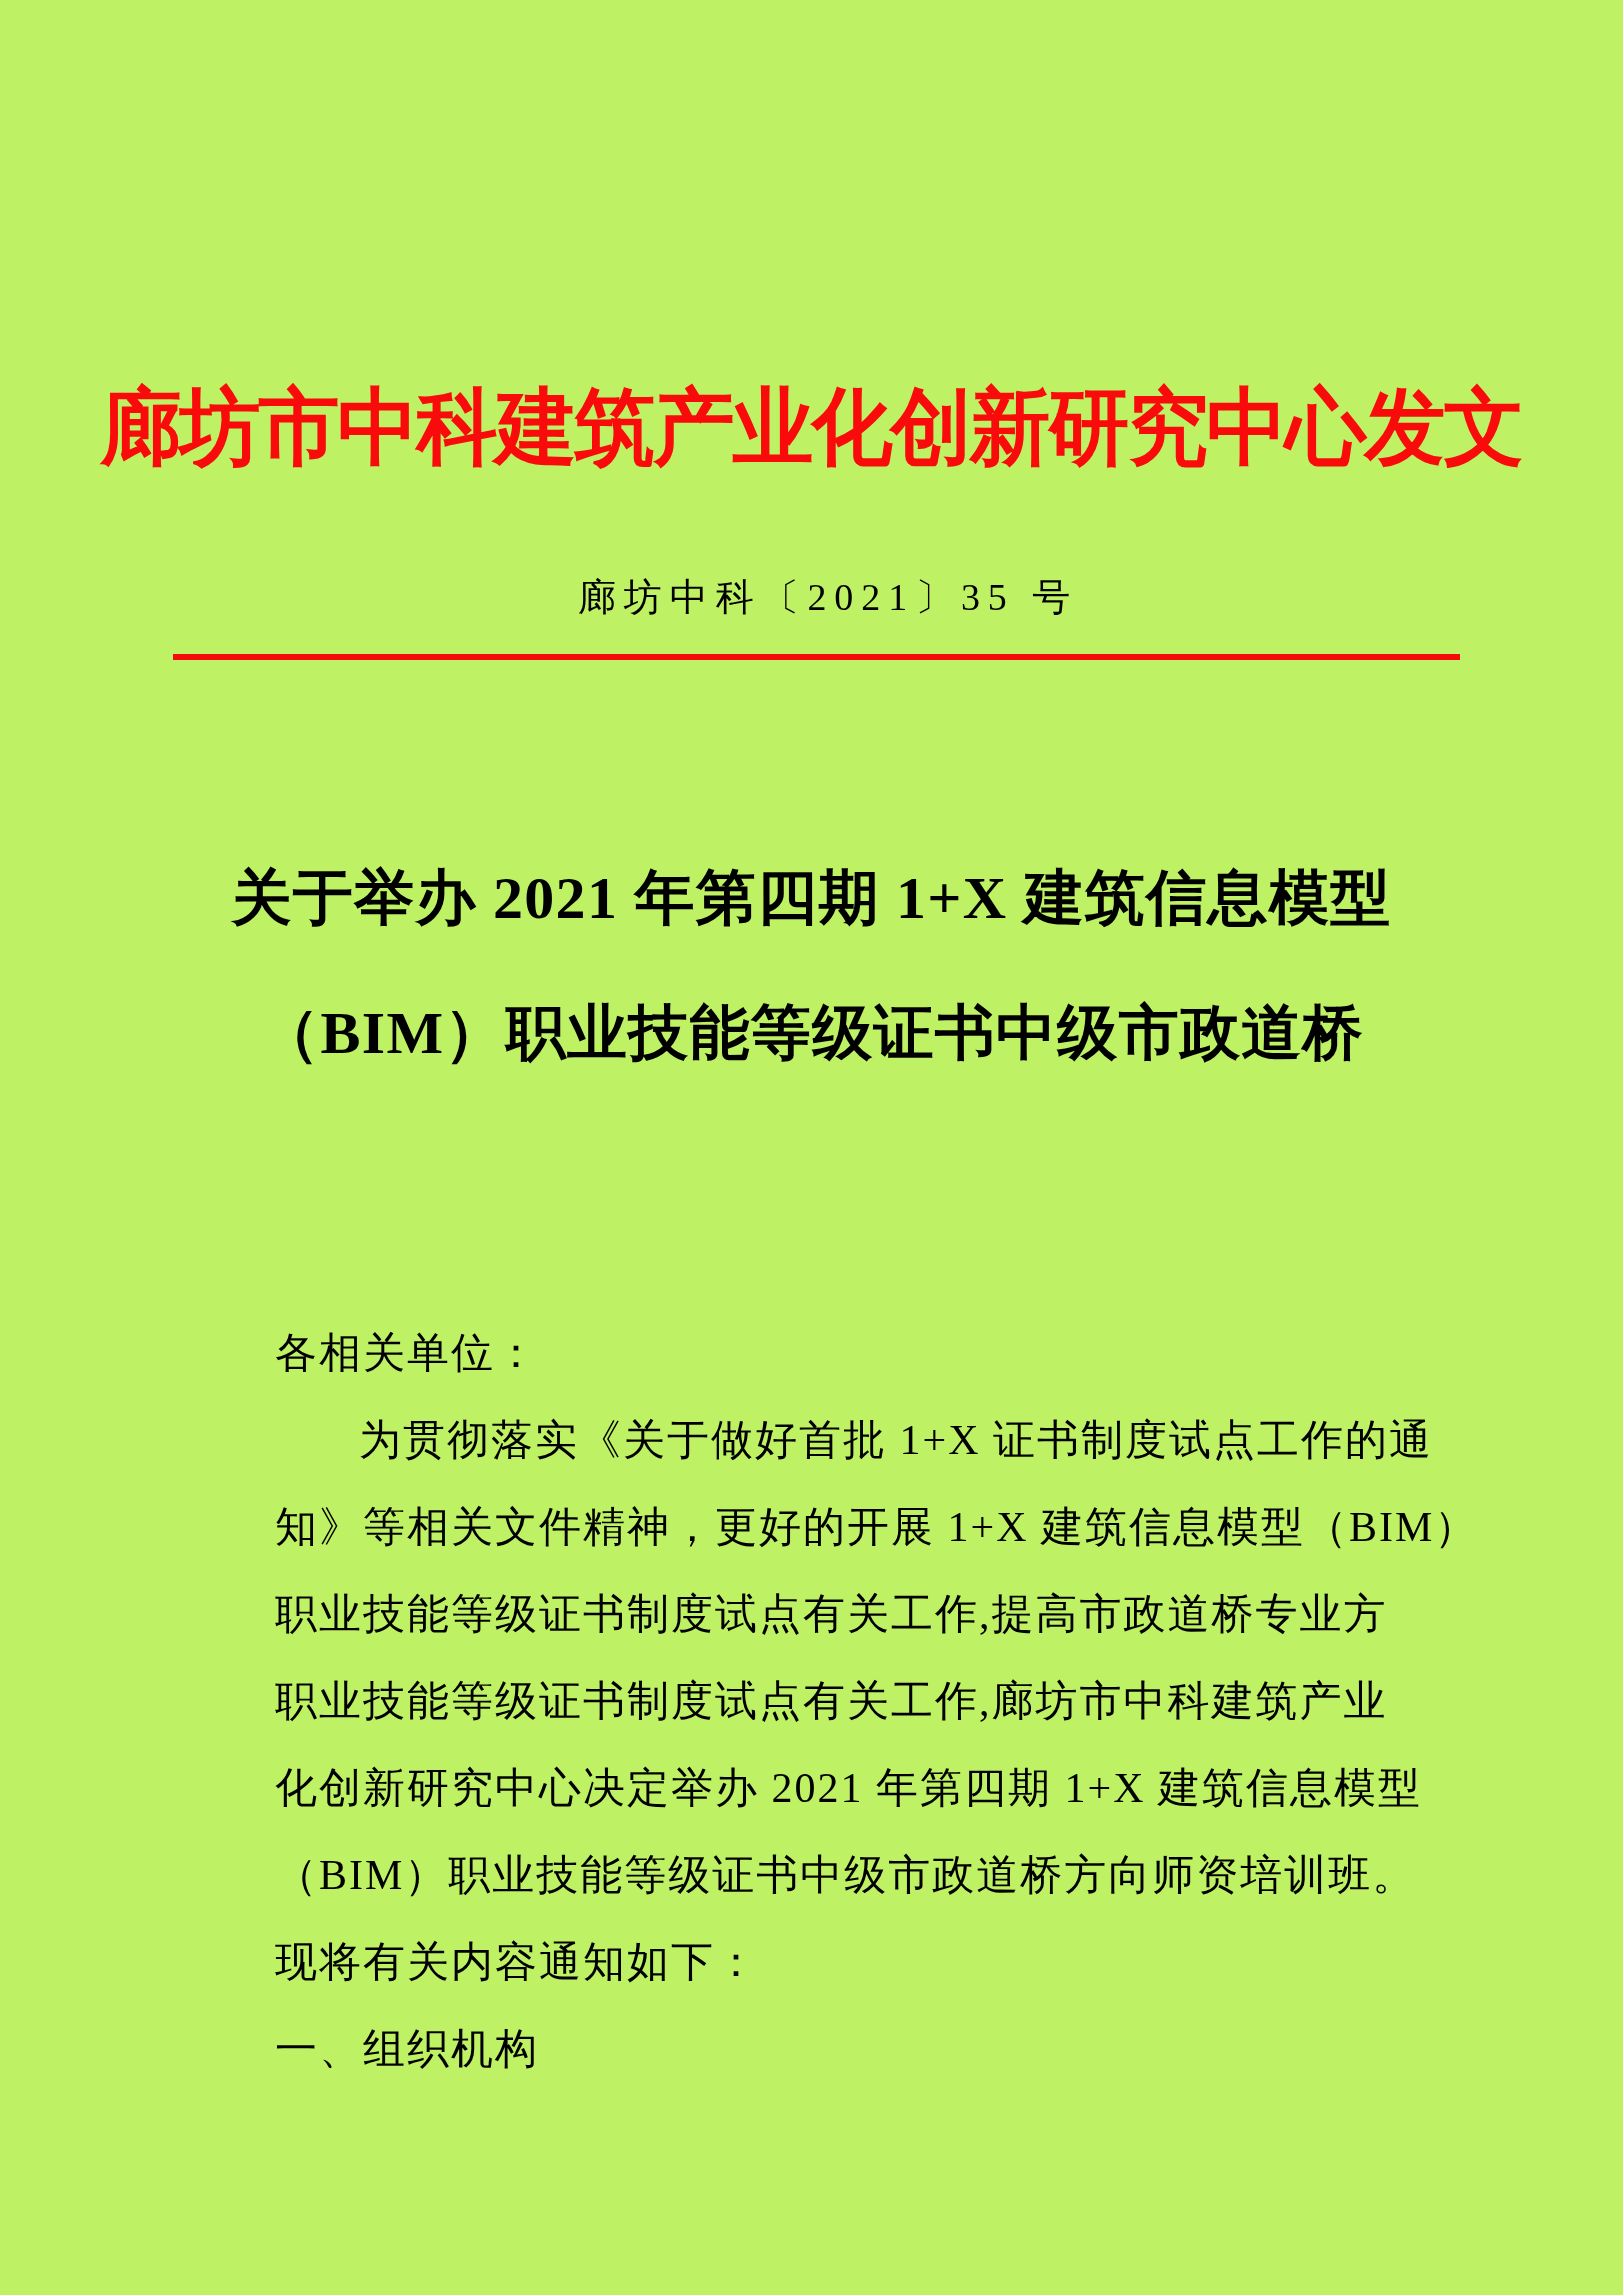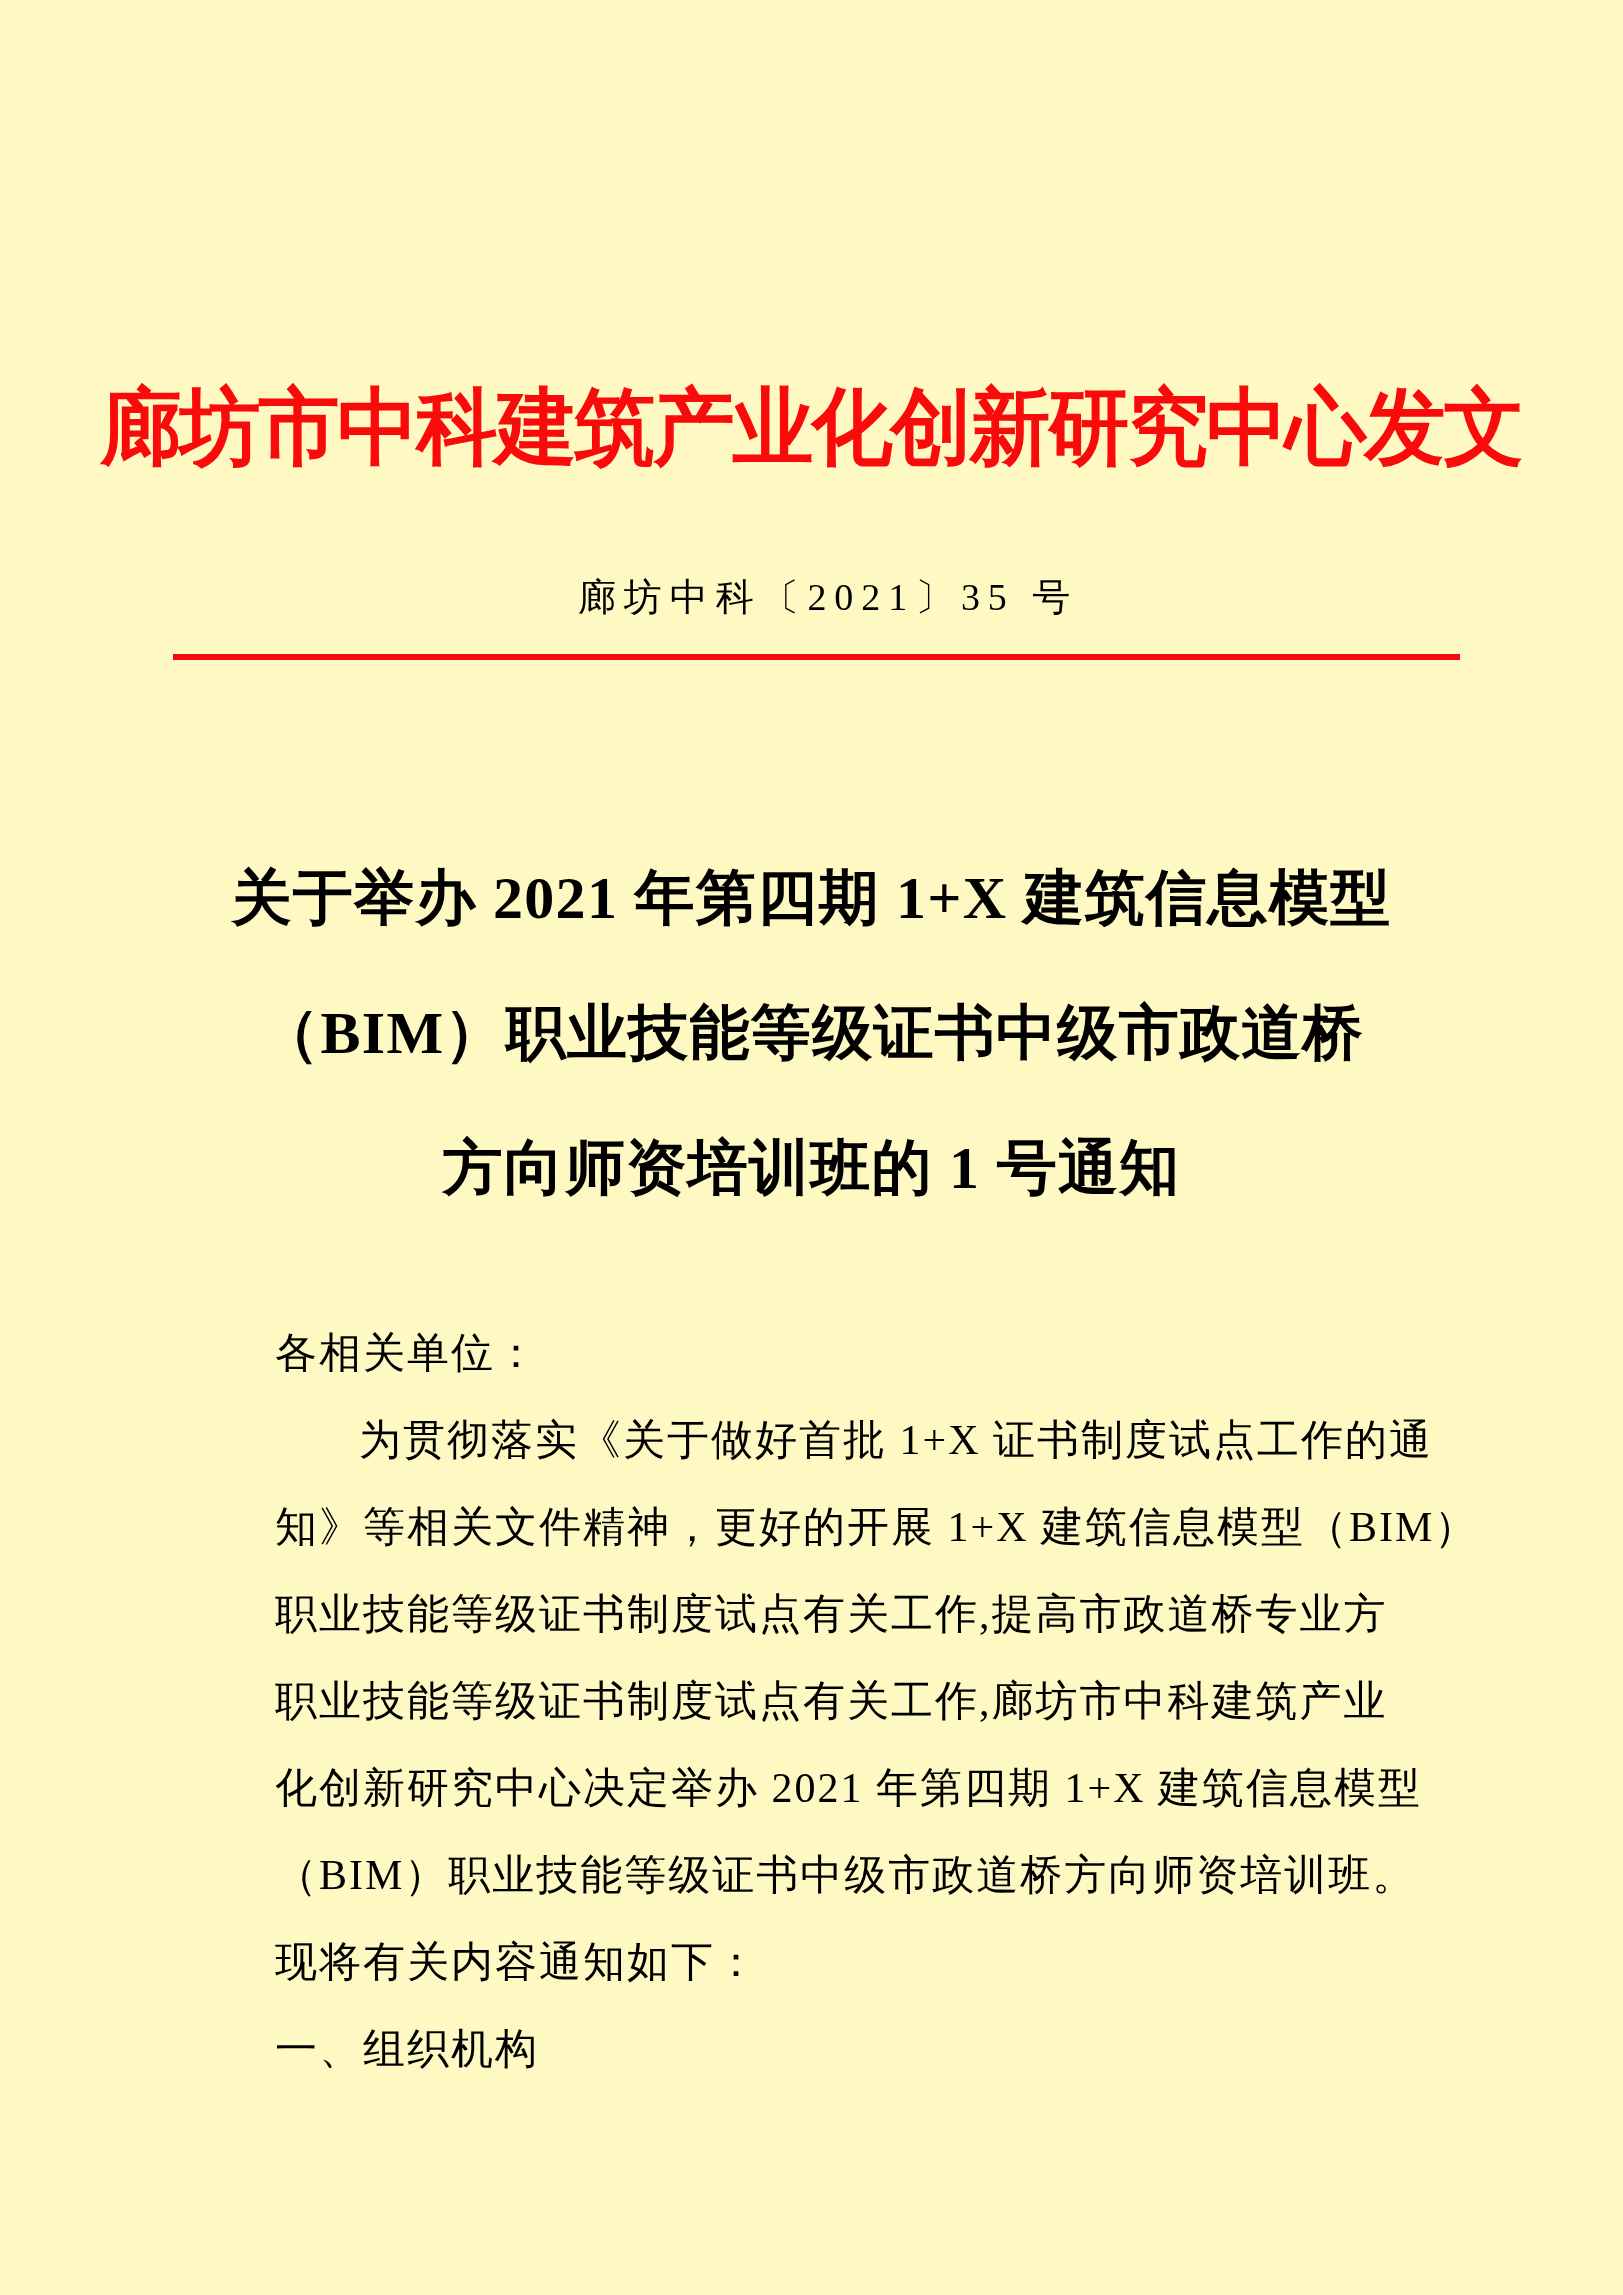--- a/index.html
+++ b/index.html
@@ -8,21 +8,21 @@
     background: #ffffff;
   }
   body {
     font-family: "Liberation Serif", "DejaVu Serif", serif;
     color: #000000;
   }
   .page {
     position: relative;
     width: 1623px;
     height: 2295px;
-    background: #fef9c3;
+    background: #bef264;
     overflow: hidden;
   }
   .red-header {
     position: absolute;
     top: 382px;
     left: 0;
     right: 0;
     text-align: center;
     font-size: 81px;
     line-height: 92px;
@@ -94,21 +94,20 @@
 
   <div class="red-header">廊坊市中科建筑产业化创新研究中心发文</div>
 
   <div class="doc-number">廊坊中科〔2021〕35 号</div>
 
   <div class="red-rule"></div>
 
   <div class="doc-title">
     <div class="t-line">关于举办 2021 年第四期 1+X 建筑信息模型</div>
     <div class="t-line">（BIM）职业技能等级证书中级市政道桥</div>
-    <div class="t-line">方向师资培训班的 1 号通知</div>
   </div>
 
   <div class="body-text">
     <div class="b-line">各相关单位：</div>
     <div class="b-line indent">为贯彻落实《关于做好首批 1+X 证书制度试点工作的通</div>
     <div class="b-line">知》等相关文件精神，更好的开展 1+X 建筑信息模型（BIM）</div>
     <div class="b-line">职业技能等级证书制度试点有关工作,提高市政道桥专业方</div>
     <div class="b-line">职业技能等级证书制度试点有关工作,廊坊市中科建筑产业</div>
     <div class="b-line">化创新研究中心决定举办 2021 年第四期 1+X 建筑信息模型</div>
     <div class="b-line">（BIM）职业技能等级证书中级市政道桥方向师资培训班。</div>

